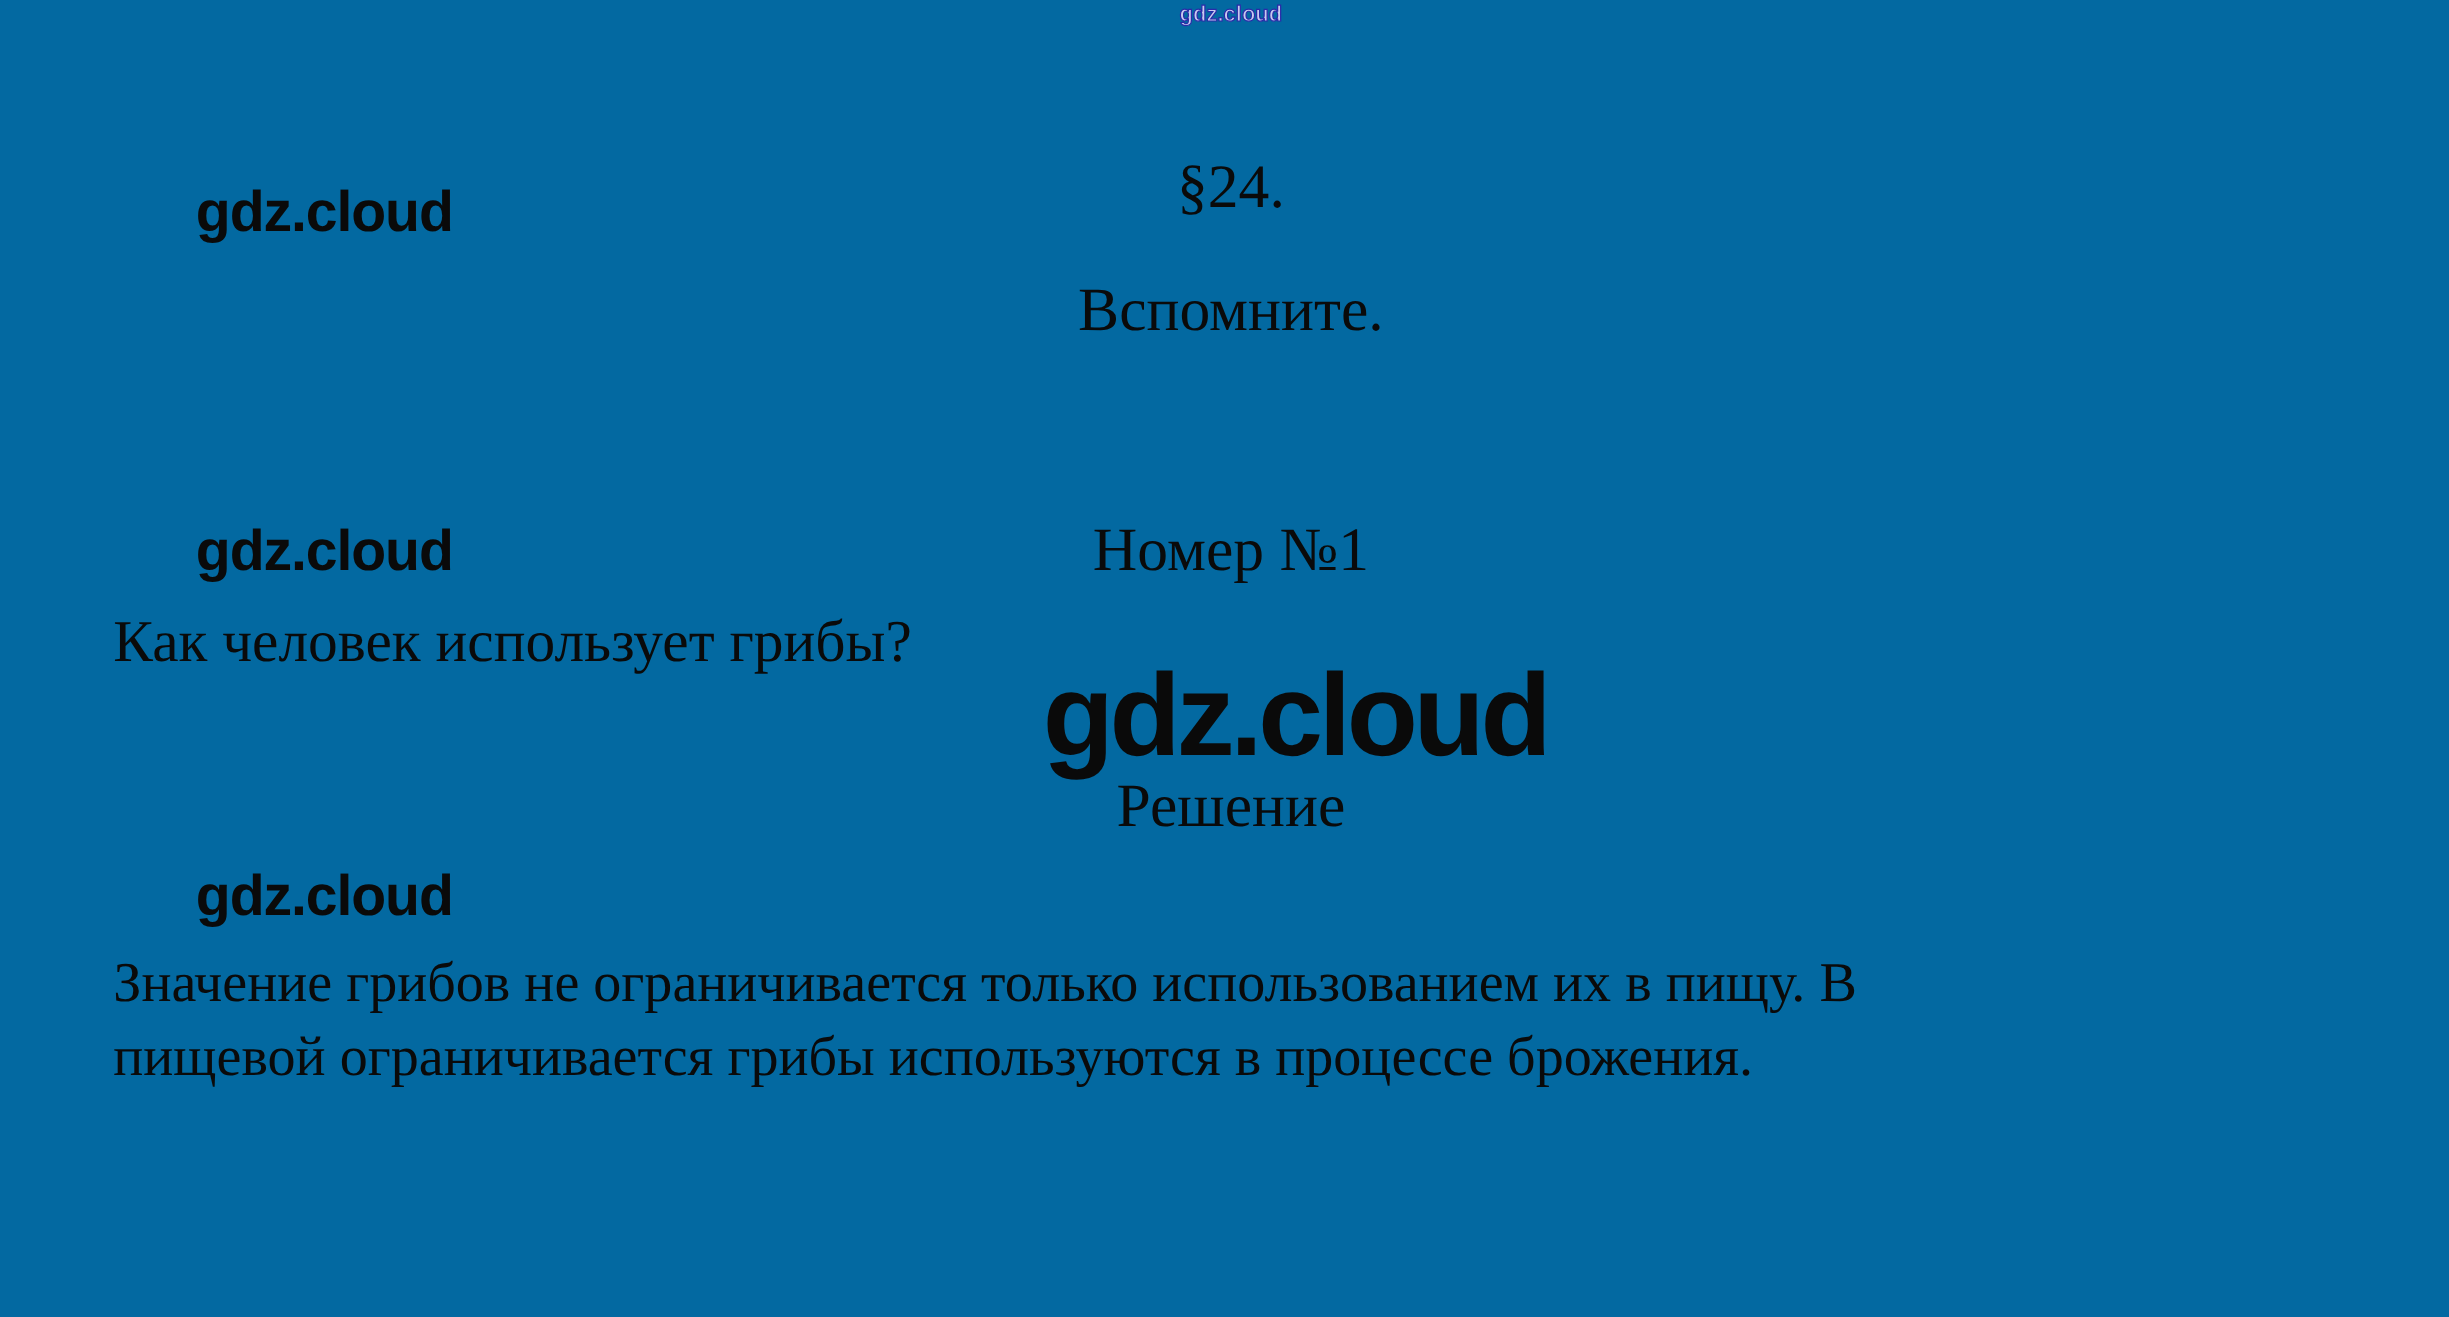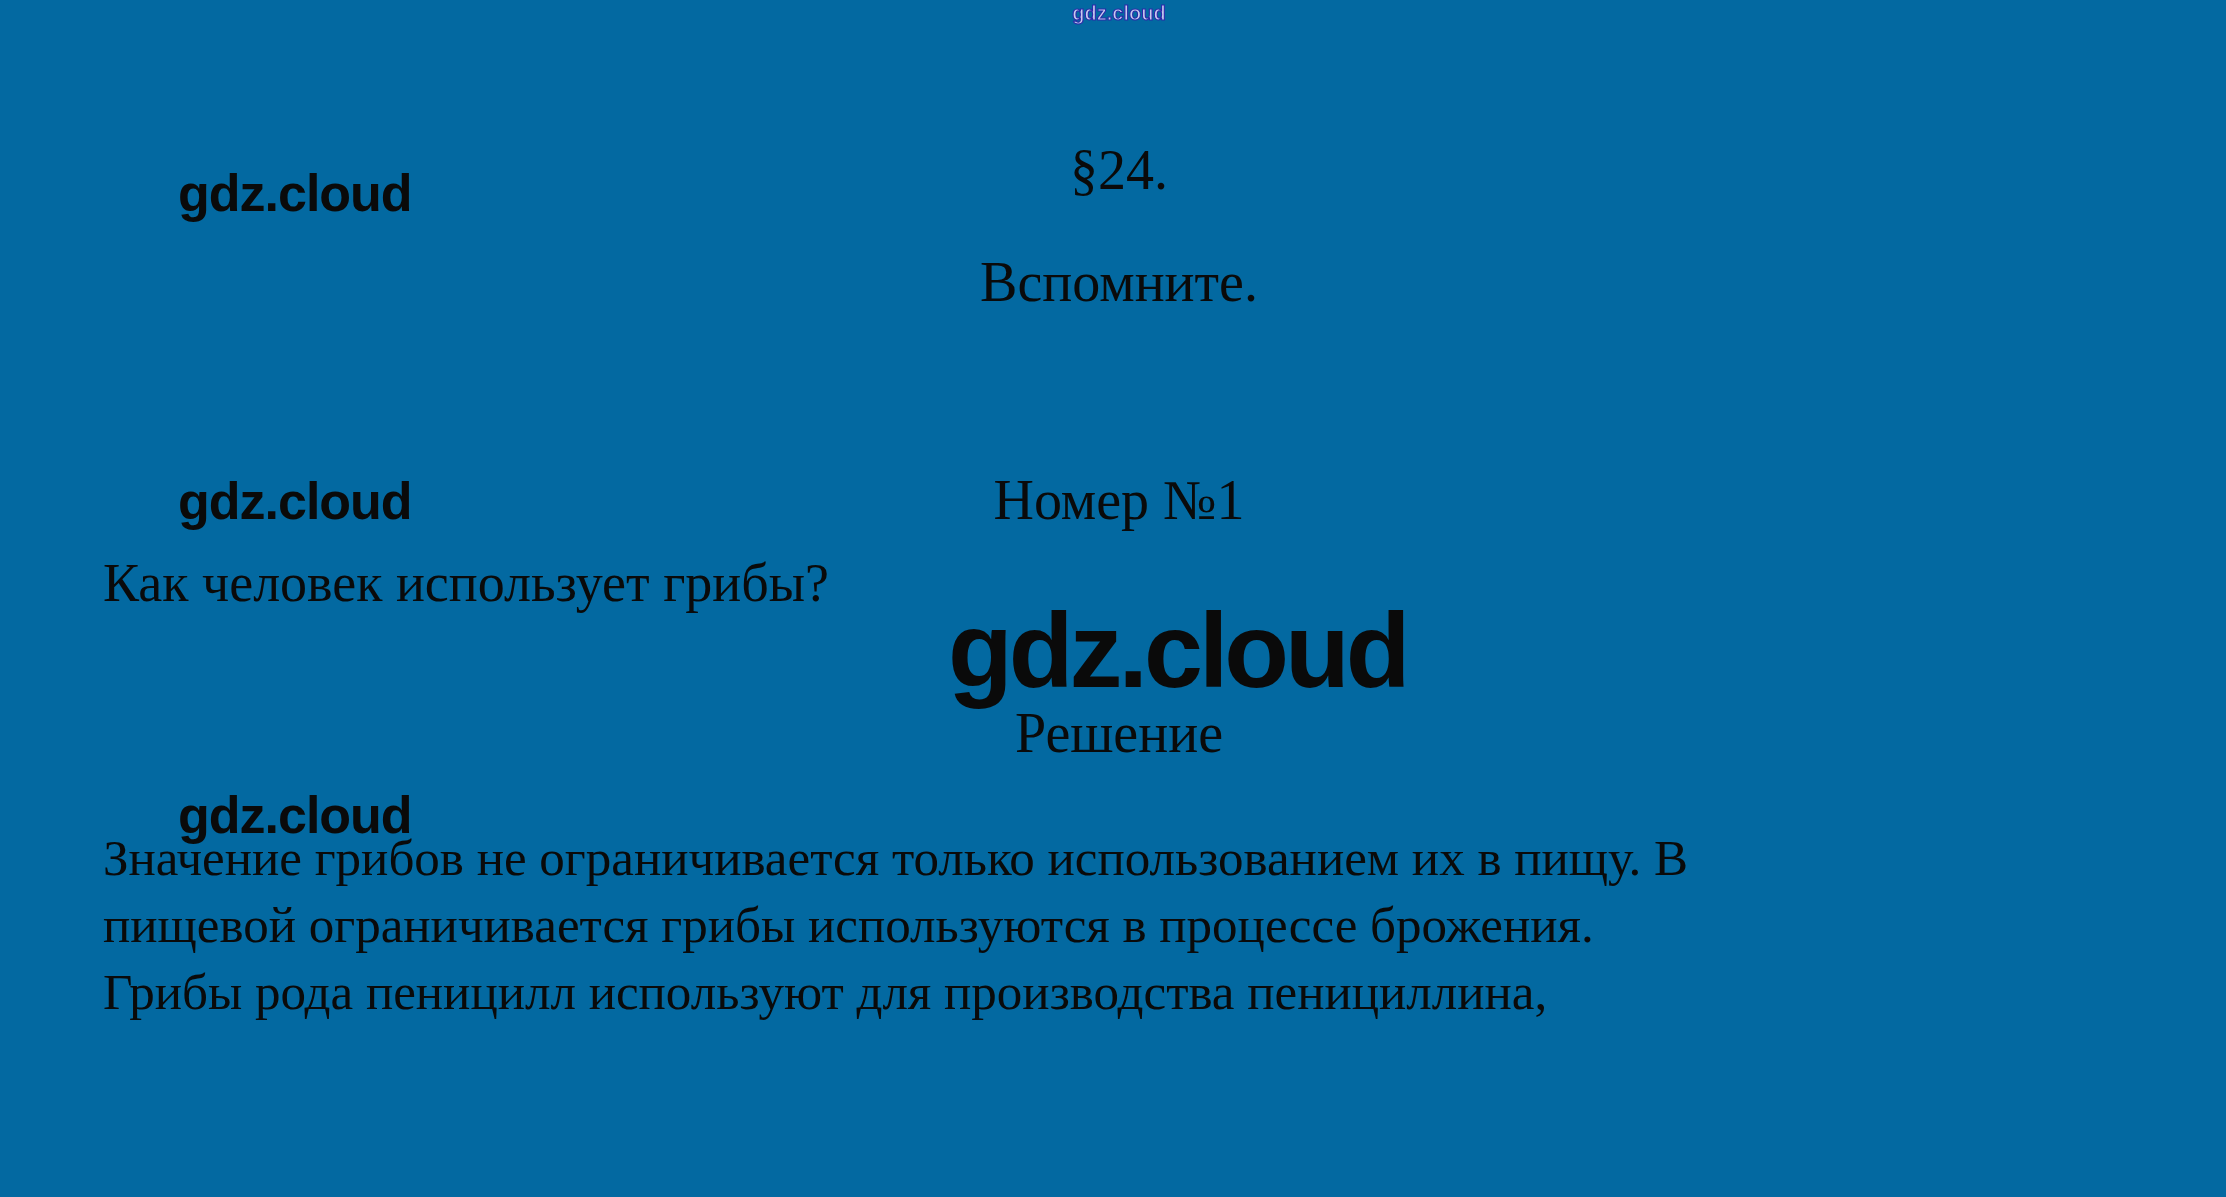--- a/index.html
+++ b/index.html
@@ -55,20 +55,21 @@
     white-space:nowrap;
   }
   .question{
     font-size:54px;
     line-height:1.15;
     white-space:nowrap;
   }
   .solution{
     font-size:51px;
     line-height:67px;
+    margin-top:36px;
   }
   .solution .line{
     white-space:nowrap;
   }
 </style>
 </head>
 <body>
 
 <div class="page">
 
@@ -88,16 +89,15 @@
 
   <div class="abs wm-big" style="left:948px; top:597px;">gdz.cloud</div>
 
   <div class="centered heading" style="top:701px;">Решение</div>
 
   <div class="abs wm-small" style="left:178px; top:786px;">gdz.cloud</div>
 
   <div class="abs solution" style="left:103px; top:825px; width:1900px;">
     <div class="line">Значение грибов не ограничивается только использованием их в пищу. В</div>
     <div class="line">пищевой ограничивается грибы используются в процессе брожения.</div>
-    <div class="line">Грибы рода пеницилл используют для производства пенициллина,</div>
   </div>
 
 </div>
 
 </body></html>

